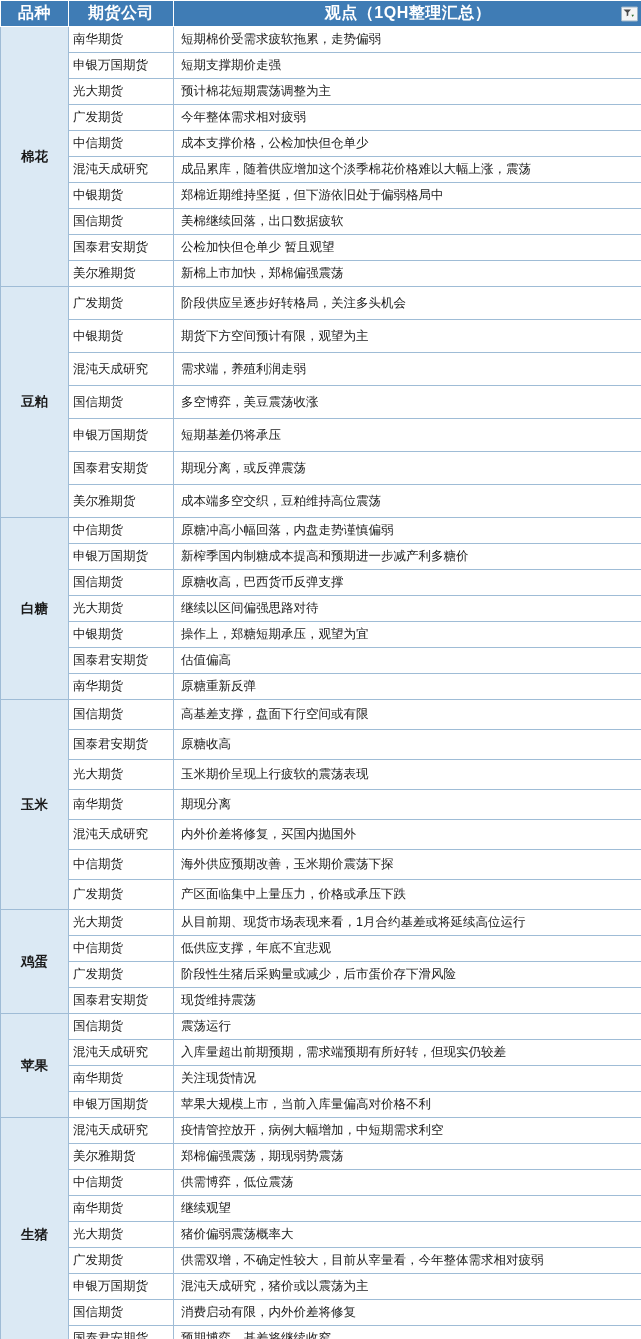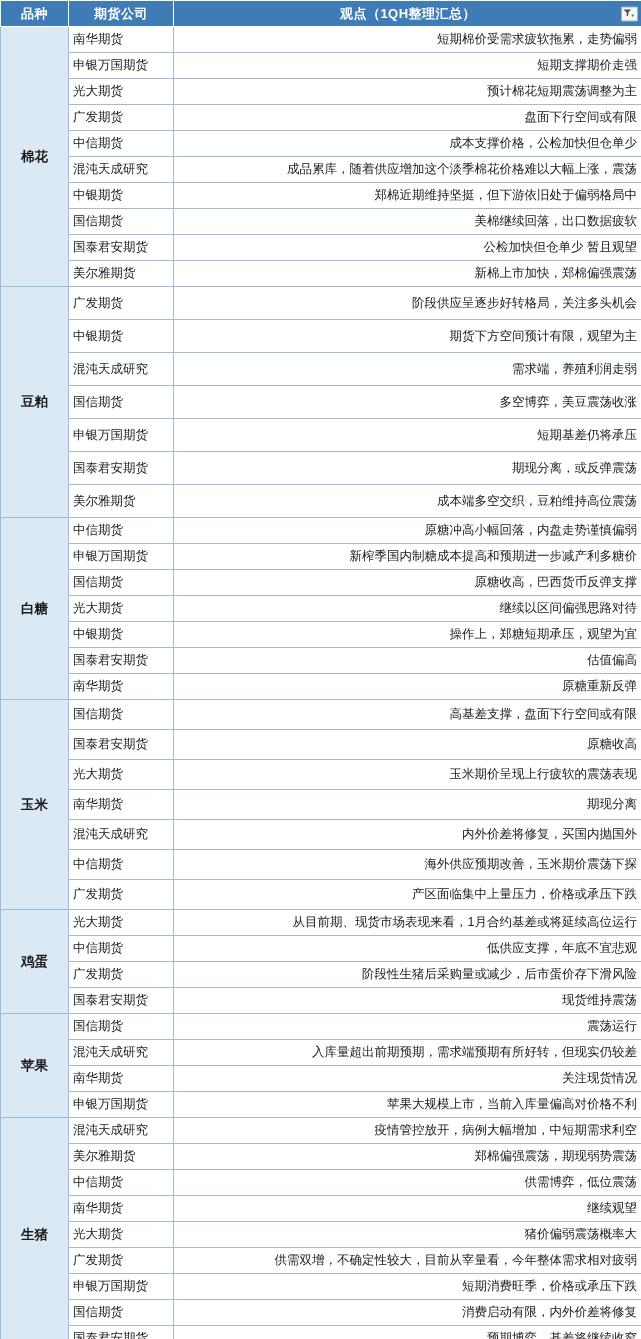--- a/index.html
+++ b/index.html
@@ -16,21 +16,21 @@
     width: 641px;
     table-layout: fixed;
   }
   table.sheet col.c-cat { width: 68px; }
   table.sheet col.c-co  { width: 105px; }
   table.sheet col.c-view{ width: 468px; }
 
   thead th {
     background: #3f7cb5;
     color: #ffffff;
-    font-size: 13px;
+    font-size: 16px;
     font-weight: bold;
     height: 23px;
     border: 1px solid #ffffff;
     text-align: center;
     letter-spacing: 0.5px;
     position: relative;
   }
   thead th.view-head {
     padding-right: 0;
   }
@@ -63,21 +63,20 @@
     font-size: 13.5px;
     background: #dbe9f4;
     border-color: #9fbcd6;
   }
   tbody td.co {
     white-space: nowrap;
     font-size: 12.5px;
   }
   tbody td.view {
     padding-left: 7px;
-    text-align: right;
   }
   tbody tr.g-even td.co,
   tbody tr.g-even td.view {
     background: #ffffff;
   }
   tbody tr.g-odd td.co,
   tbody tr.g-odd td.view {
     background: #ffffff;
   }
 </style>
@@ -114,21 +113,21 @@
       <tr class="g-even" style="height: 26px;">
         <td class="co">申银万国期货</td>
         <td class="view">短期支撑期价走强</td>
       </tr>
       <tr class="g-even" style="height: 26px;">
         <td class="co">光大期货</td>
         <td class="view">预计棉花短期震荡调整为主</td>
       </tr>
       <tr class="g-even" style="height: 26px;">
         <td class="co">广发期货</td>
-        <td class="view">盘面下行空间或有限</td>
+        <td class="view">今年整体需求相对疲弱</td>
       </tr>
       <tr class="g-even" style="height: 26px;">
         <td class="co">中信期货</td>
         <td class="view">成本支撑价格，公检加快但仓单少</td>
       </tr>
       <tr class="g-even" style="height: 26px;">
         <td class="co">混沌天成研究</td>
         <td class="view">成品累库，随着供应增加这个淡季棉花价格难以大幅上涨，震荡</td>
       </tr>
       <tr class="g-even" style="height: 26px;">
@@ -288,21 +287,21 @@
       <tr class="g-even" style="height: 26px;">
         <td class="co">光大期货</td>
         <td class="view">猪价偏弱震荡概率大</td>
       </tr>
       <tr class="g-even" style="height: 26px;">
         <td class="co">广发期货</td>
         <td class="view">供需双增，不确定性较大，目前从宰量看，今年整体需求相对疲弱</td>
       </tr>
       <tr class="g-even" style="height: 26px;">
         <td class="co">申银万国期货</td>
-        <td class="view">短期消费旺季，价格或承压下跌</td>
+        <td class="view">混沌天成研究，猪价或以震荡为主</td>
       </tr>
       <tr class="g-even" style="height: 26px;">
         <td class="co">国信期货</td>
         <td class="view">消费启动有限，内外价差将修复</td>
       </tr>
       <tr class="g-even" style="height: 26px;">
         <td class="co">国泰君安期货</td>
         <td class="view">预期博弈，基差将继续收窄</td>
       </tr>
     </tbody>

